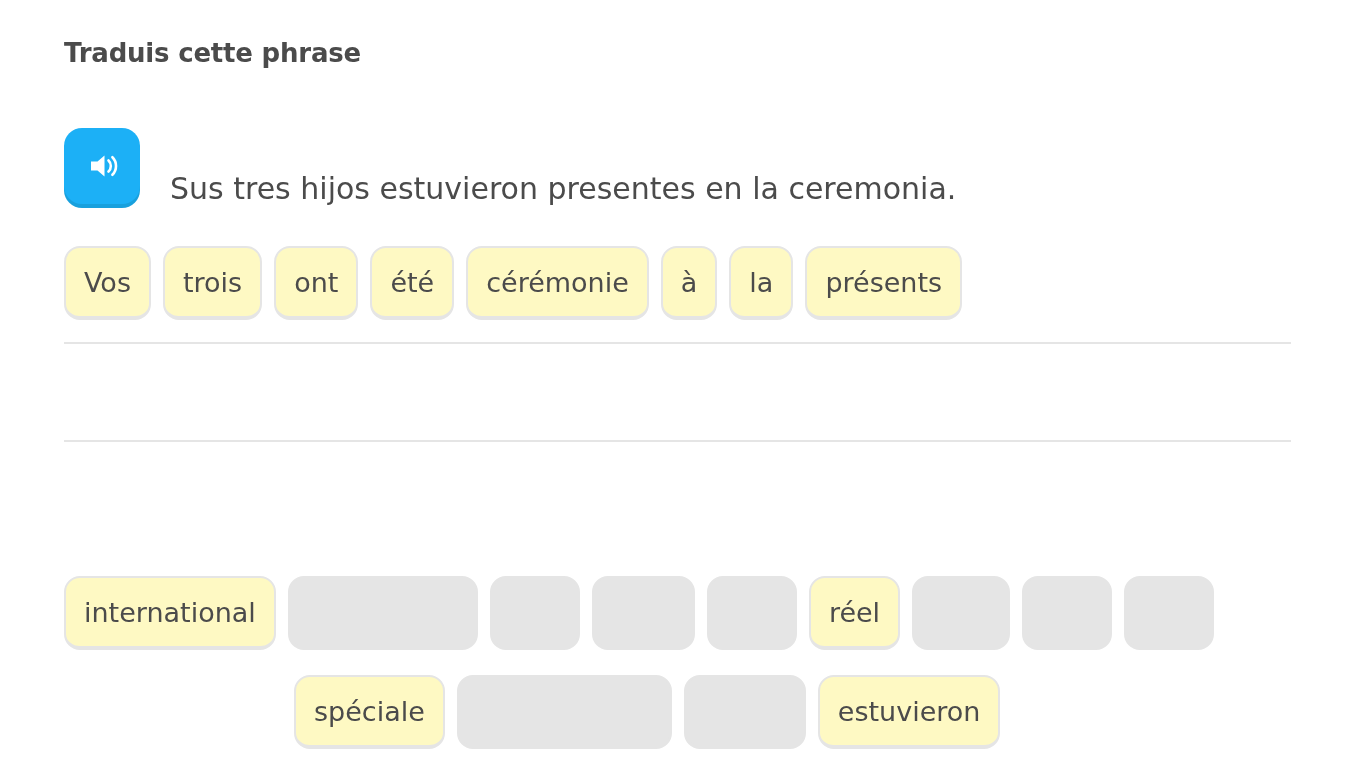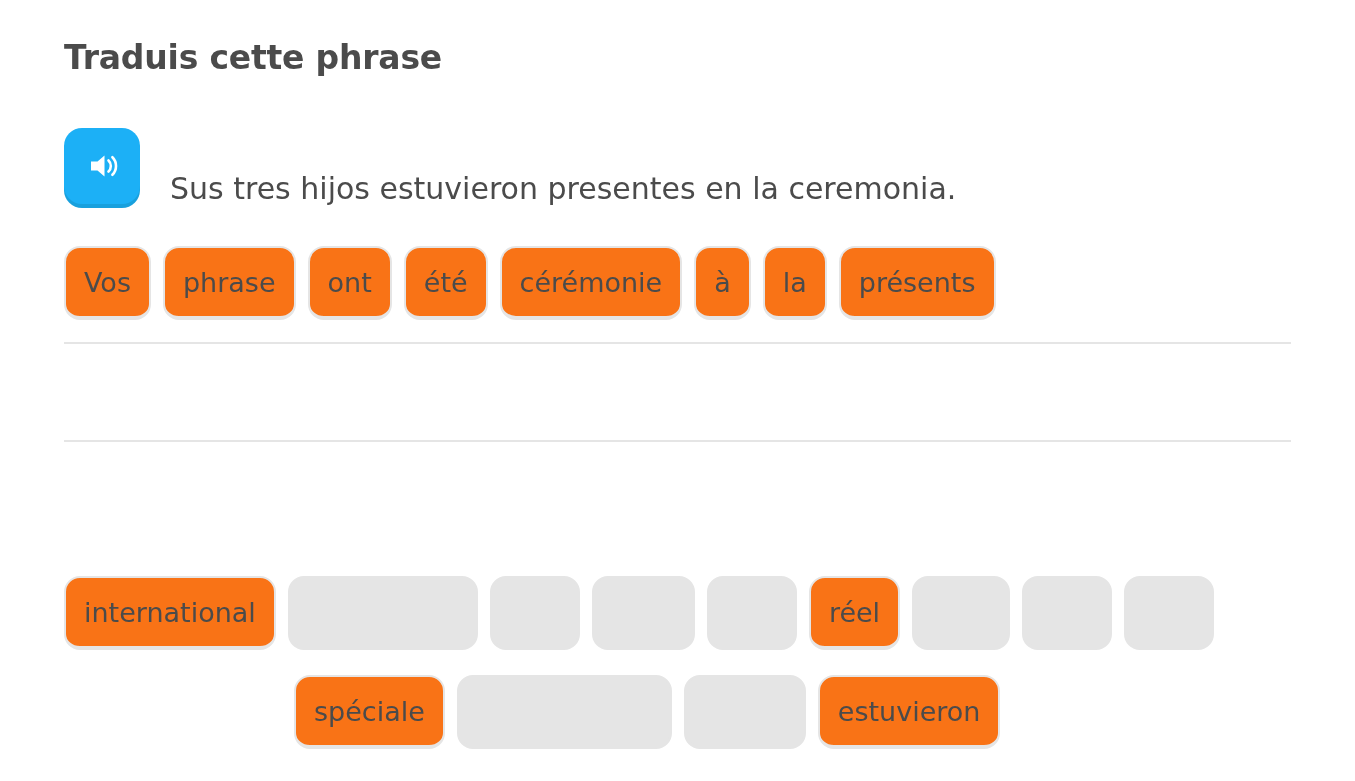--- a/index.html
+++ b/index.html
@@ -21,21 +21,21 @@
     left: 0; top: 0;
     width: 1355px;
     height: 781px;
   }
 
   
   .exercise-title {
     position: absolute;
     left: 64px;
     top: 38px;
-    font-size: 33px;
+    font-size: 26px;
     font-weight: bold;
     letter-spacing: -0.2px;
     color: #4b4b4b;
     white-space: nowrap;
   }
 
   
   .prompt-row {
     position: absolute;
     left: 64px;
@@ -85,21 +85,21 @@
   .answer-tiles {
     display: flex;
     align-items: flex-start;
     gap: 12px;
     padding-top: 1px;
   }
 
   
   .tile {
     box-sizing: border-box;
-    background: #f97316;
+    background: #fef9c3;
     border: 2px solid #e5e5e5;
     border-bottom-width: 4px;
     border-radius: 16px;
     height: 74px;
     display: inline-flex;
     align-items: center;
     justify-content: center;
     padding: 0 18px;
     font-size: 27px;
     color: #4b4b4b;
@@ -153,21 +153,21 @@
         </svg>
       </span>
     </div>
     <div class="prompt-sentence">Sus tres hijos estuvieron presentes en la ceremonia.</div>
   </div>
 
   <div class="answer-area">
     <div class="answer-line line-1">
       <div class="answer-tiles" id="answer-line-1-tiles">
           <div class="tile">Vos</div>
-          <div class="tile">phrase</div>
+          <div class="tile">trois</div>
           <div class="tile">ont</div>
           <div class="tile">été</div>
           <div class="tile">cérémonie</div>
           <div class="tile">à</div>
           <div class="tile">la</div>
           <div class="tile">présents</div>
         </div>
     </div>
     <div class="answer-line line-2">
       <div class="answer-tiles" id="answer-line-2-tiles"></div>

